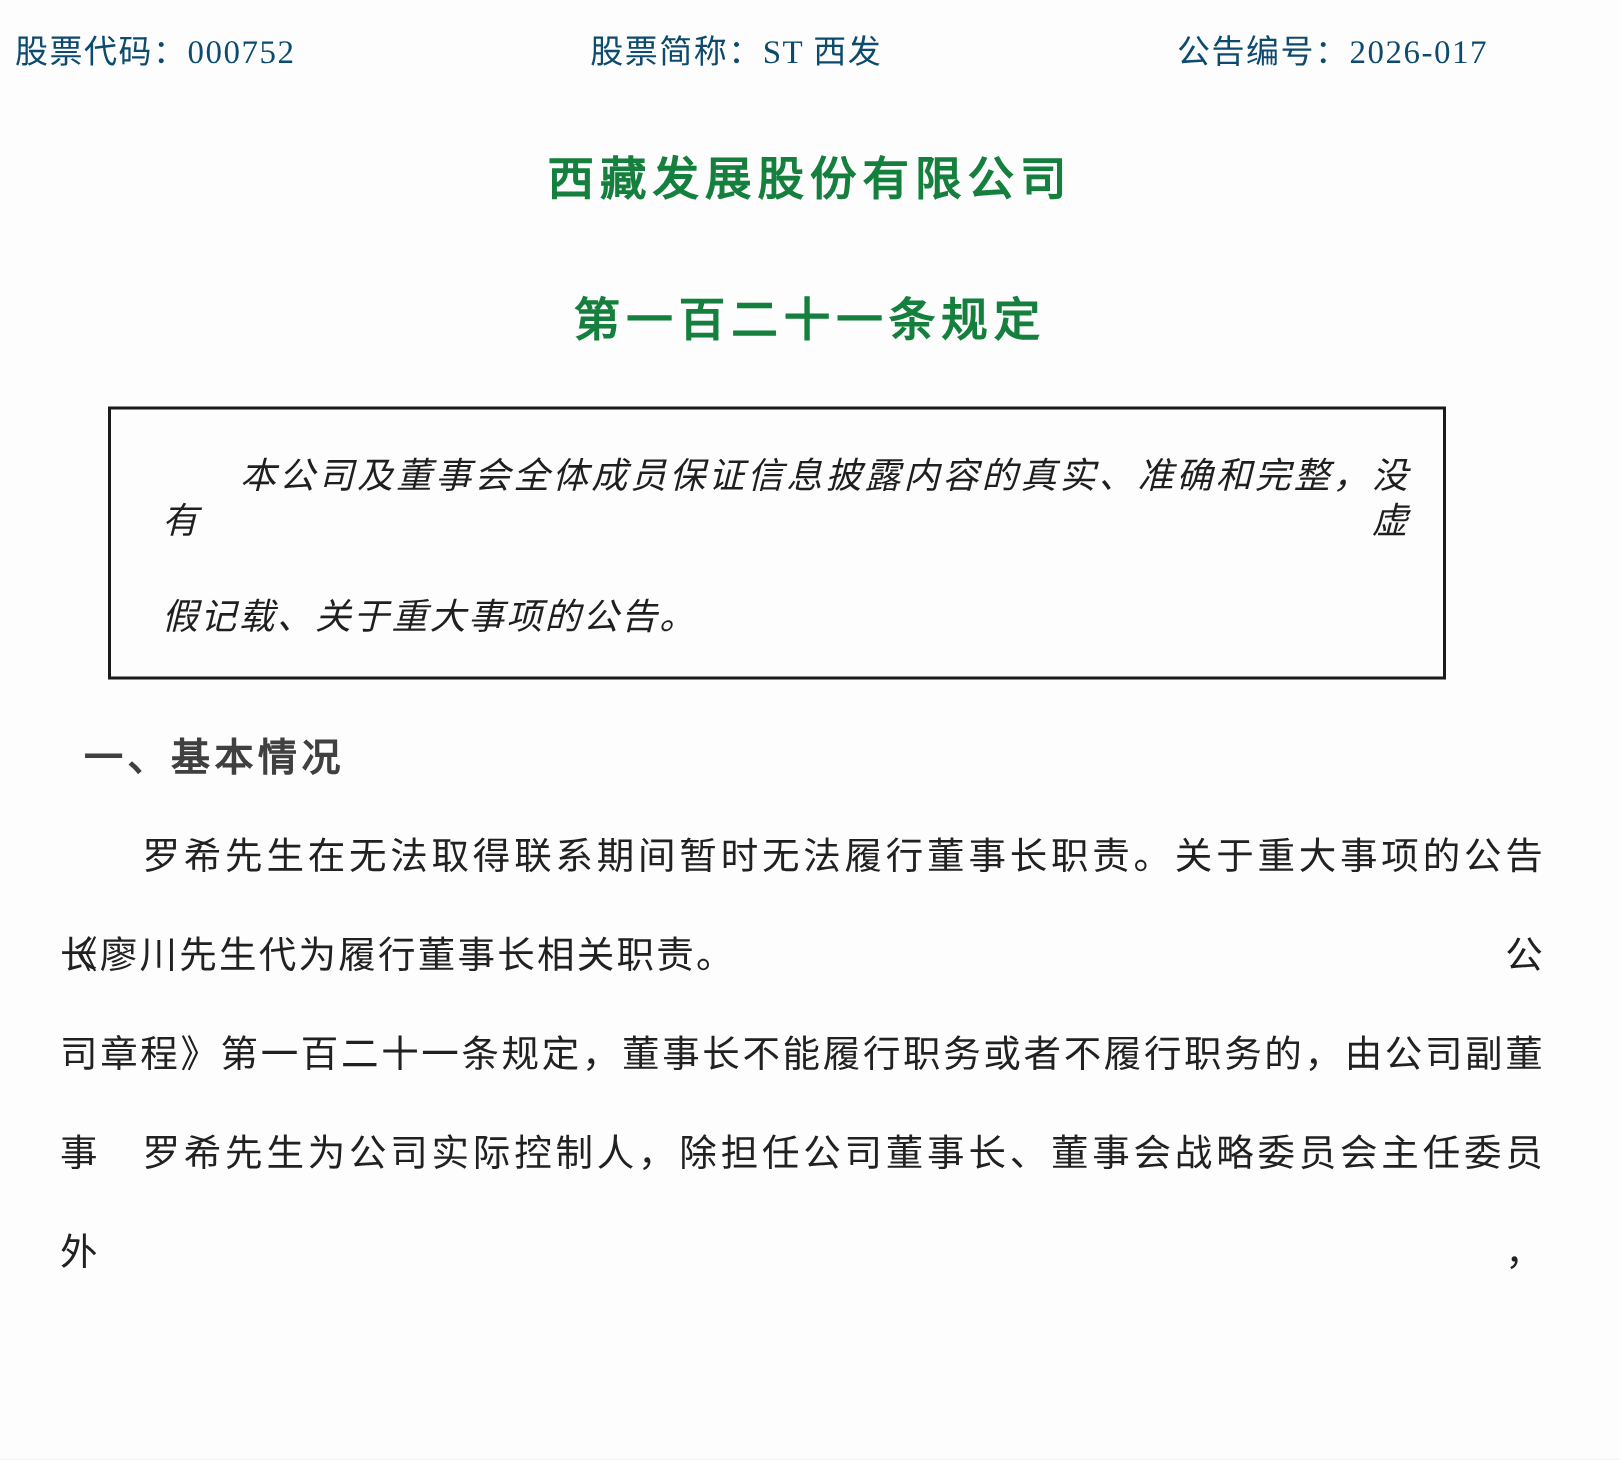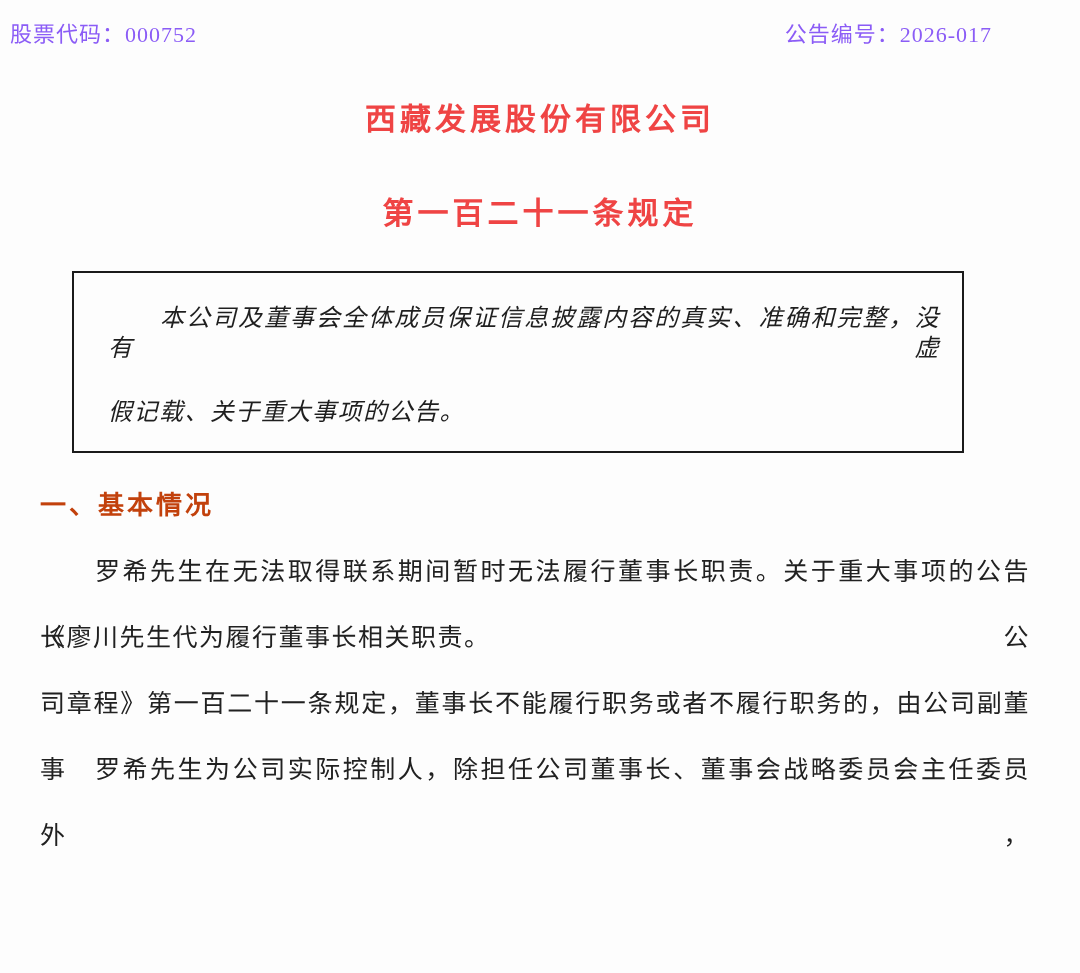--- a/index.html
+++ b/index.html
@@ -14,58 +14,58 @@
     overflow: hidden;
     font-family: "Liberation Serif", "DejaVu Serif", serif;
   }
   
   .doc-header {
     display: flex;
     justify-content: space-between;
     align-items: flex-end;
     padding: 16px 88px 0 10px;
     font-size: 22px;
-    color: #8b5cf6;
+    color: #0c4a6e;
     white-space: nowrap;
   }
   .doc-header .seg { letter-spacing: 1px; }
   
   .title {
     text-align: center;
     font-family: "Liberation Sans", "DejaVu Sans", sans-serif;
     font-weight: bold;
     font-size: 31px;
     letter-spacing: 4px;
-    color: #ef4444;
+    color: #15803d;
   }
   .title-company { margin-top: 46px; }
   .title-subject { margin-top: 49px; }
   
   .notice-box {
     margin: 38px 0 0 72px;
     width: 892px;
     min-height: 124px;
     border: 2px solid #1b1b1b;
     padding: 30px 22px 24px 34px;
     font-style: italic;
     font-size: 24px;
     letter-spacing: 1.5px;
     color: #1f1f1f;
   }
   .notice-box .box-line { line-height: 30px; }
   .notice-box .box-line + .box-line { margin-top: 34px; }
   
   .section-heading {
-    margin: 36px 50px 0 40px;
+    margin: 36px 50px 0 56px;
     font-family: "Liberation Sans", "DejaVu Sans", sans-serif;
     font-weight: bold;
     font-size: 26px;
     letter-spacing: 3px;
     line-height: 32px;
-    color: #c2410c;
+    color: #404040;
   }
   
   .content {
     margin: 18px 50px 0 40px;
     font-size: 25px;
     letter-spacing: 1.5px;
     color: #212121;
   }
   .line {
     line-height: 66px;
@@ -89,20 +89,23 @@
 </head>
 <body>
 
 <div class="page">
 
   <div class="doc-header">
     <span class="seg">
       <span>股票代码：</span><span>000752</span>
     </span>
     <span class="seg">
+      <span>股票简称：</span><span>ST 西发</span>
+    </span>
+    <span class="seg">
       <span>公告编号：</span><span>2026-017</span>
     </span>
   </div>
 
   <div class="title title-company">西藏发展股份有限公司</div>
   <div class="title title-subject">第一百二十一条规定</div>
 
   <div class="notice-box">
     <div class="box-line indent fill">本公司及董事会全体成员保证信息披露内容的真实、准确和完整，没有虚</div>
     <div class="box-line">假记载、关于重大事项的公告。</div>

